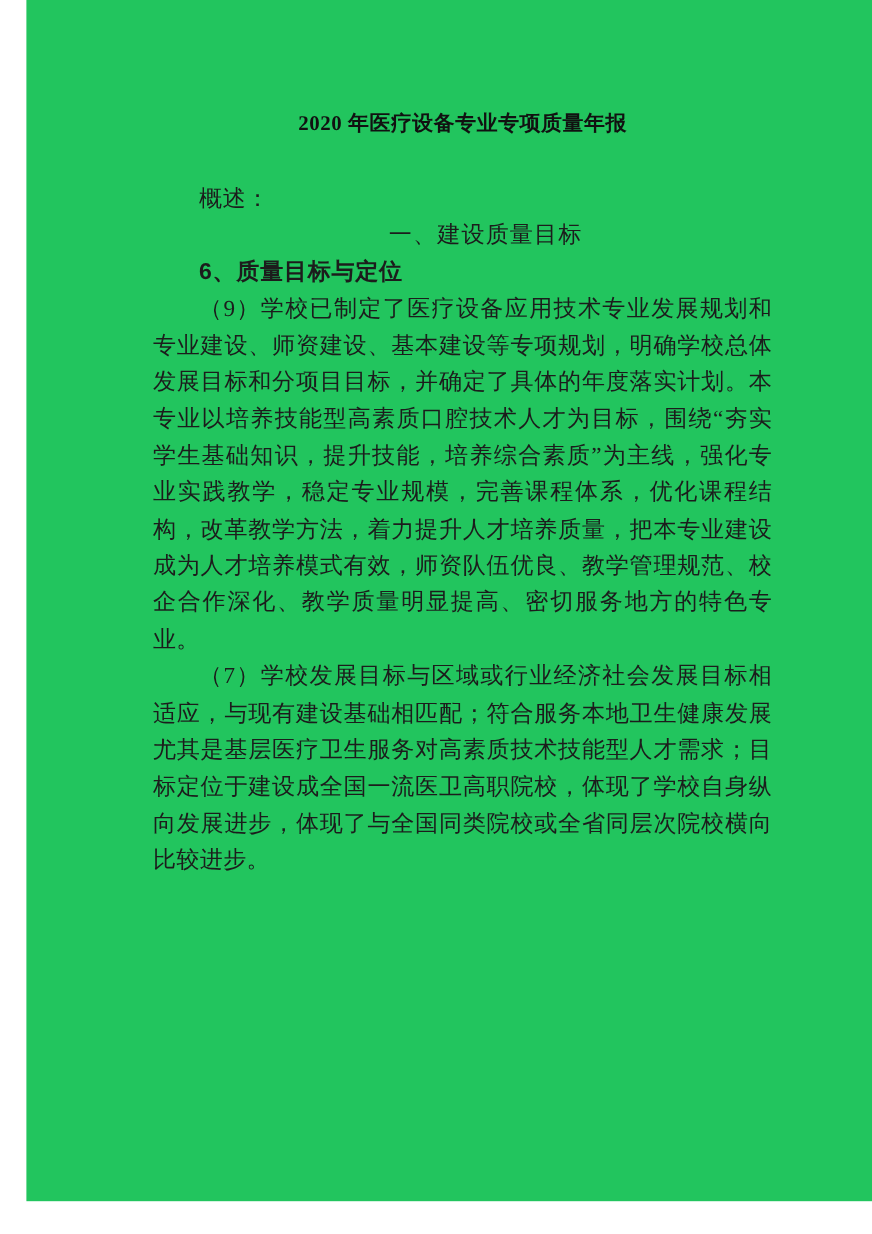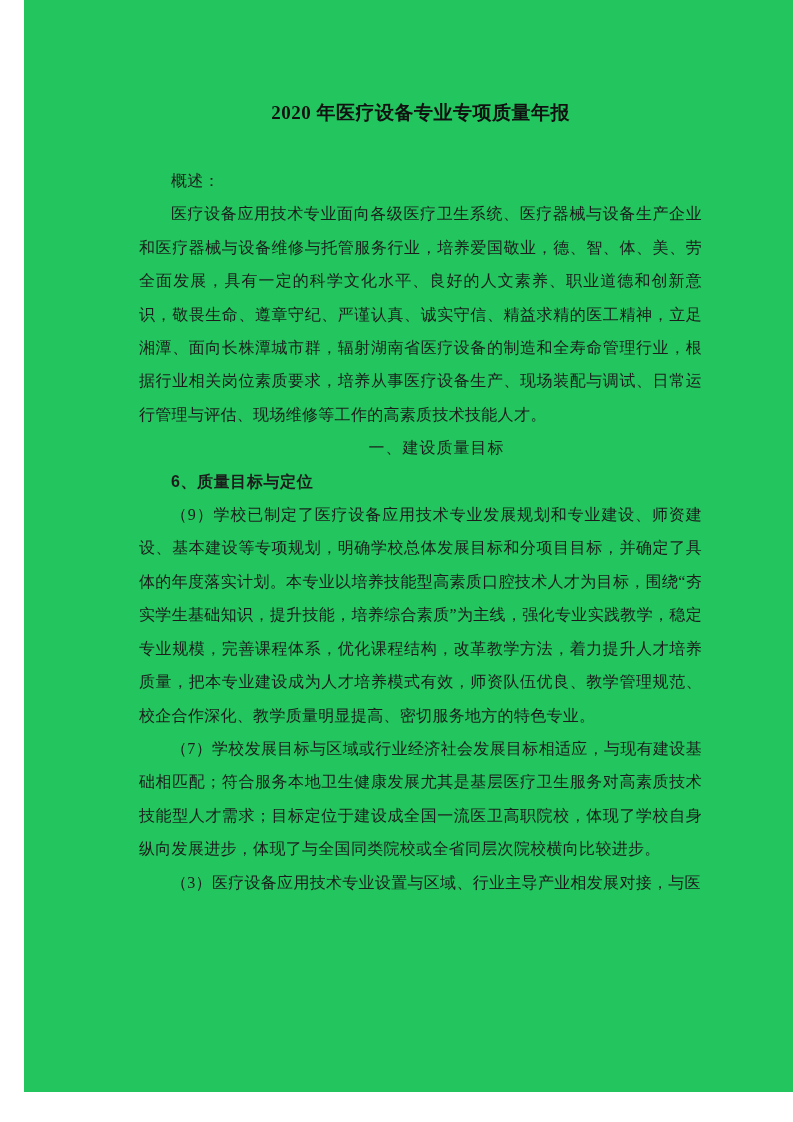--- a/index.html
+++ b/index.html
@@ -26,21 +26,21 @@
     margin: 0 0 34px 0;
     font-size: 19px;
     font-weight: bold;
     line-height: 34px;
     text-align: center;
     color: #111111;
     letter-spacing: 0.5px;
   }
   .para {
     margin: 0;
-    font-size: 16px;
+    font-size: 21px;
     line-height: 33.4px;
     text-align: justify;
     text-indent: 2em;
     letter-spacing: 0.3px;
     word-break: break-all;
   }
   .label-line {
     text-align: left;
   }
   .section-heading {
@@ -56,27 +56,25 @@
 </style>
 </head>
 <body>
 
 <div class="page">
 
   <h1 class="doc-title">2020 年医疗设备专业专项质量年报</h1>
 
   <p class="para label-line">概述：</p>
 
-  <p class="para">医疗设备应用技术专业面向各级医疗卫生系统、医疗器械与设备生产企业和医疗器械与设备维修与托管服务行业，培养爱国敬业，德、智、体、美、劳全面发展，具有一定的科学文化水平、良好的人文素养、职业道德和创新意识，敬畏生命、遵章守纪、严谨认真、诚实守信、精益求精的医工精神，立足湘潭、面向长株潭城市群，辐射湖南省医疗设备的制造和全寿命管理行业，根据行业相关岗位素质要求，培养从事医疗设备生产、现场装配与调试、日常运行管理与评估、现场维修等工作的高素质技术技能人才。</p>
 
 
 
   <p class="para section-heading">一、建设质量目标</p>
 
   <p class="para subsection-heading">6、质量目标与定位</p>
 
   <p class="para">（9）学校已制定了医疗设备应用技术专业发展规划和专业建设、师资建设、基本建设等专项规划，明确学校总体发展目标和分项目目标，并确定了具体的年度落实计划。本专业以培养技能型高素质口腔技术人才为目标，围绕“夯实学生基础知识，提升技能，培养综合素质”为主线，强化专业实践教学，稳定专业规模，完善课程体系，优化课程结构，改革教学方法，着力提升人才培养质量，把本专业建设成为人才培养模式有效，师资队伍优良、教学管理规范、校企合作深化、教学质量明显提高、密切服务地方的特色专业。</p>
 
   <p class="para">（7）学校发展目标与区域或行业经济社会发展目标相适应，与现有建设基础相匹配；符合服务本地卫生健康发展尤其是基层医疗卫生服务对高素质技术技能型人才需求；目标定位于建设成全国一流医卫高职院校，体现了学校自身纵向发展进步，体现了与全国同类院校或全省同层次院校横向比较进步。</p>
 
-  <p class="para">（3）医疗设备应用技术专业设置与区域、行业主导产业相发展对接，与医</p>
 
 </div>
 
 </body></html>

